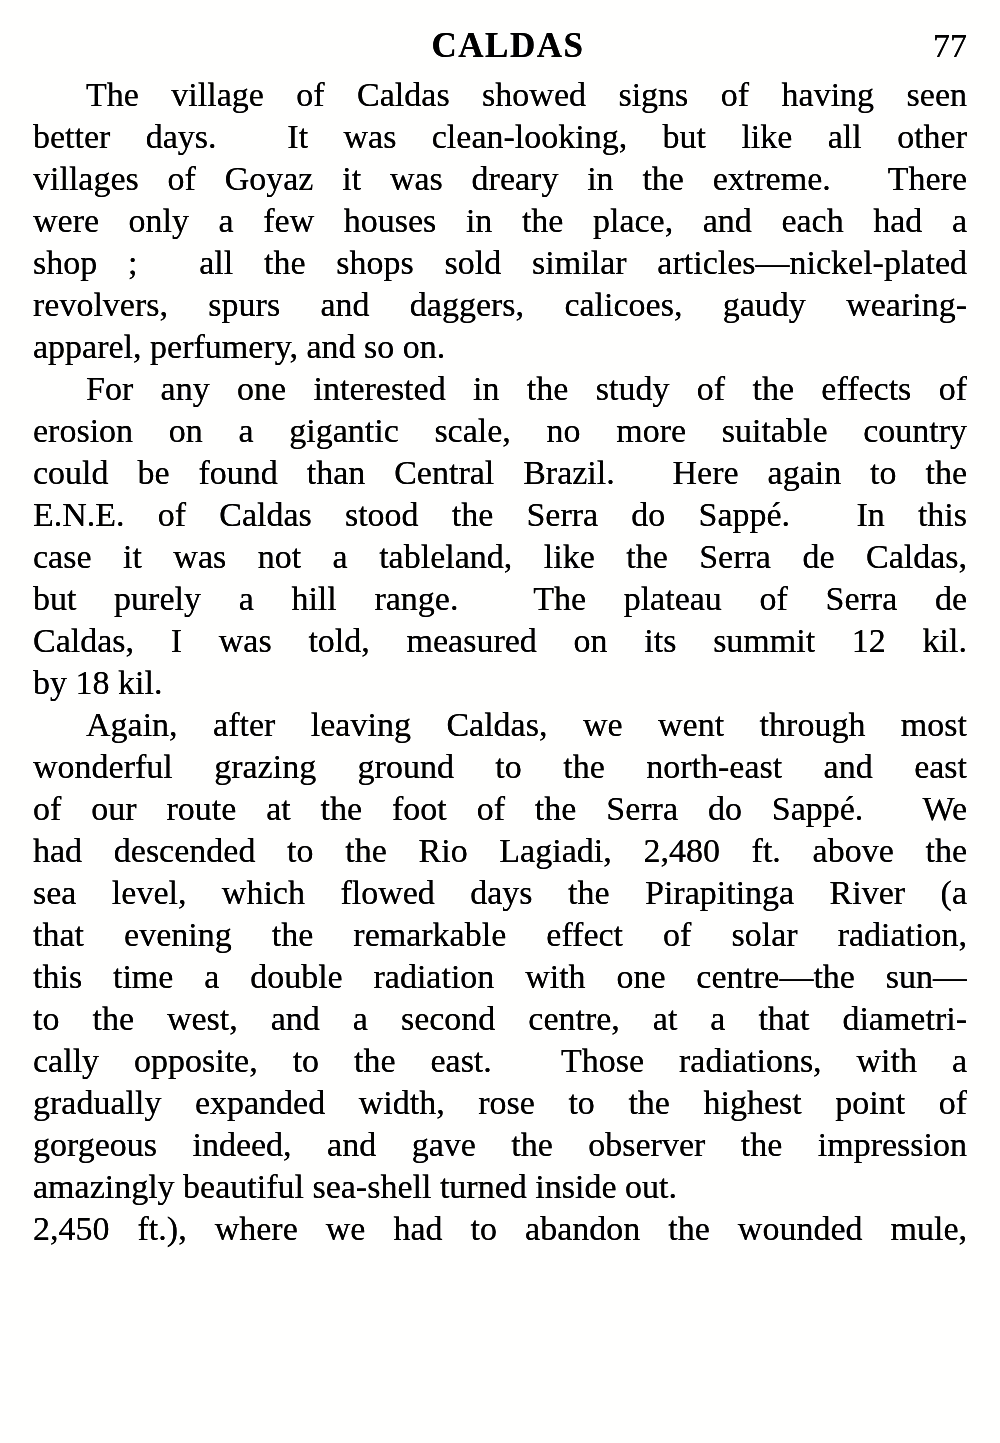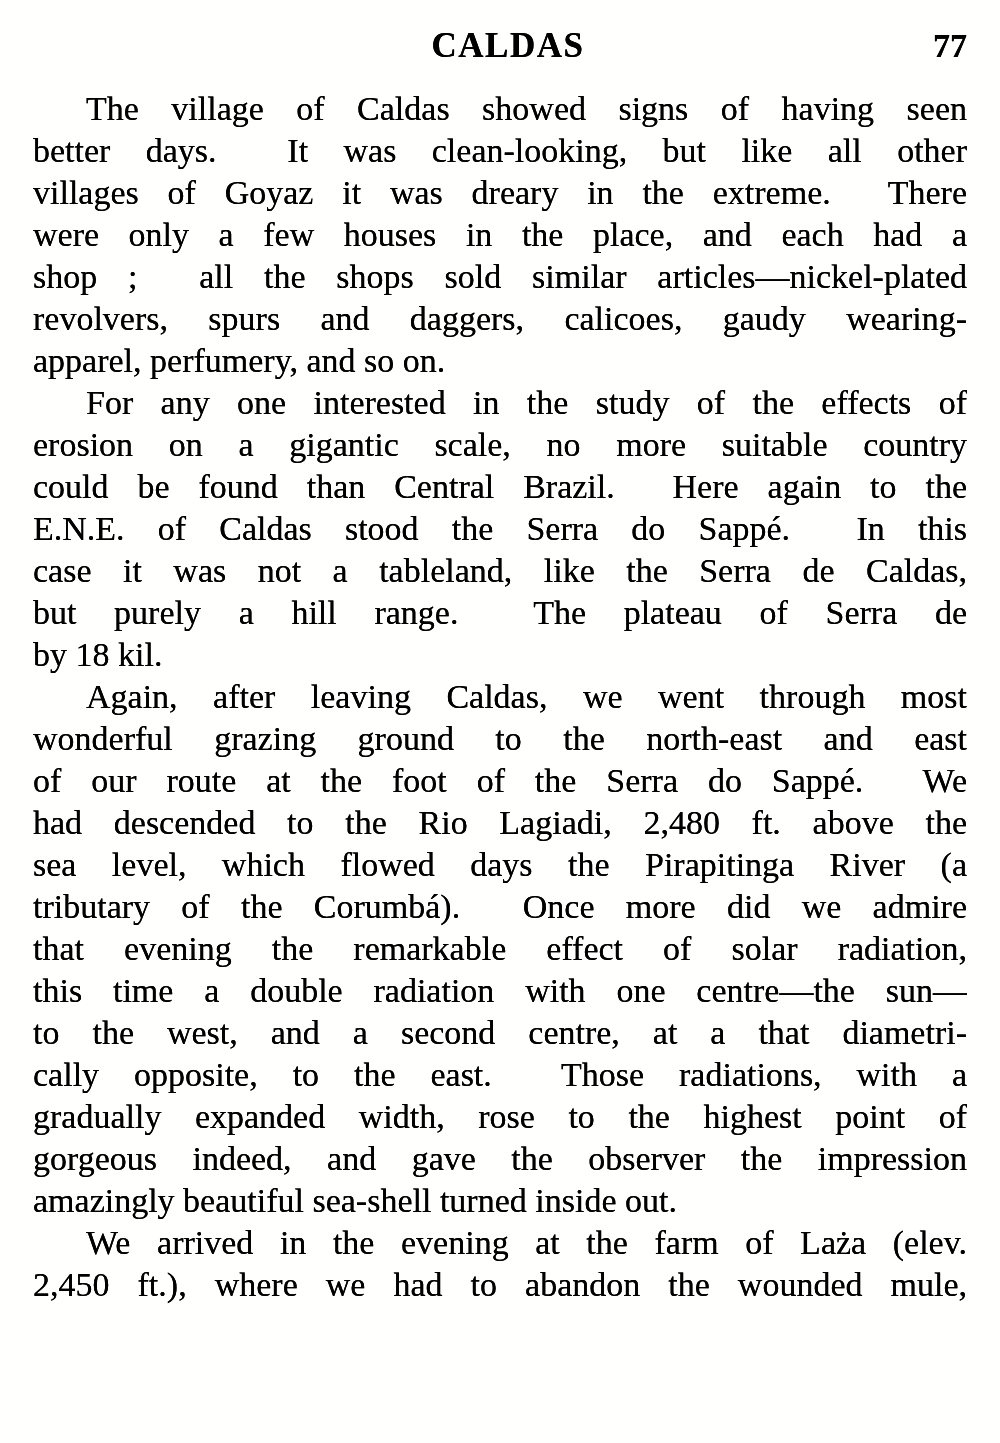--- a/index.html
+++ b/index.html
@@ -27,28 +27,28 @@
     text-align: center;
     font-weight: bold;
     font-size: 35px;
     line-height: 44px;
     letter-spacing: 1.5px;
     text-shadow: 0 0 0.5px currentColor;
   }
   .page-number {
     position: absolute;
     right: 33px; top: 24px;
-    font-weight: bold;
+    font-weight: normal;
     font-size: 34px;
     line-height: 44px;
     text-shadow: 0 0 0.5px currentColor;
   }
   .body-col {
     padding: 0 33px;
-    margin-top: 18px;
+    margin-top: 4px;
   }
   .line {
     font-size: 34px;
     line-height: 42px;
     height: 42px;
     overflow: hidden;
     text-align: justify;
     text-align-last: justify;
     white-space: normal;
     text-shadow: 0 0 0.45px currentColor;
@@ -78,35 +78,34 @@
         <div class="line">revolvers, spurs and daggers, calicoes, gaudy wearing-</div>
         <div class="line last">apparel, perfumery, and so on.</div>
       </div>
       <div class="paragraph">
         <div class="line indent">For any one interested in the study of the effects of</div>
         <div class="line">erosion on a gigantic scale, no more suitable country</div>
         <div class="line">could be found than Central Brazil.&nbsp; Here again to the</div>
         <div class="line">E.N.E. of Caldas stood the Serra do Sappé.&nbsp; In this</div>
         <div class="line">case it was not a tableland, like the Serra de Caldas,</div>
         <div class="line">but purely a hill range.&nbsp; The plateau of Serra de</div>
+        <div class="line">Caldas, I was told, measured on its summit 12 kil.</div>
         <div class="line last">by 18 kil.</div>
       </div>
       <div class="paragraph">
         <div class="line indent">Again, after leaving Caldas, we went through most</div>
         <div class="line">wonderful grazing ground to the north-east and east</div>
         <div class="line">of our route at the foot of the Serra do Sappé.&nbsp; We</div>
         <div class="line">had descended to the Rio Lagiadi, 2,480 ft. above the</div>
         <div class="line">sea level, which flowed days the Pirapitinga River (a</div>
-        <div class="line">tributary of the Corumbá).&nbsp; Once more did we admire</div>
         <div class="line">that evening the remarkable effect of solar radiation,</div>
         <div class="line">this time a double radiation with one centre—the sun—</div>
         <div class="line">to the west, and a second centre, at a that diametri-</div>
         <div class="line">cally opposite, to the east.&nbsp; Those radiations, with a</div>
         <div class="line">gradually expanded width, rose to the highest point of</div>
         <div class="line">gorgeous indeed, and gave the observer the impression</div>
         <div class="line last">amazingly beautiful sea-shell turned inside out.</div>
       </div>
       <div class="paragraph">
-        <div class="line indent">We arrived in the evening at the farm of Laża (elev.</div>
         <div class="line">2,450 ft.), where we had to abandon the wounded mule,</div>
       </div>
     </div>
 </div>
 
 </body></html>

